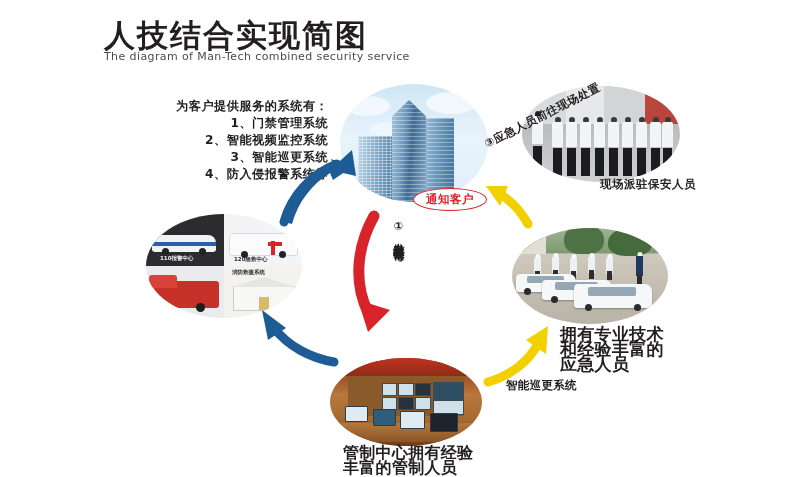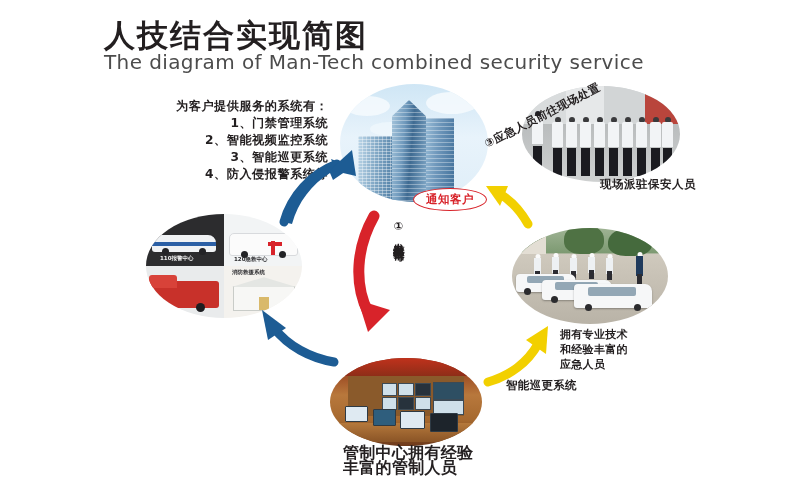--- a/index.html
+++ b/index.html
@@ -12,34 +12,34 @@
   #stage{position:absolute;left:0;top:10px;width:739px;height:477px;}
 
   
   .title-cn{
     position:absolute;left:104px;top:8px;
     font-size:31px;font-weight:bold;color:#231f20;
     letter-spacing:2px;line-height:1.15;white-space:nowrap;
   }
   .title-en{
     position:absolute;left:104px;top:40px;
-    font-size:20px;color:#4c4c4c;letter-spacing:.4px;
+    font-size:11px;color:#4c4c4c;letter-spacing:.4px;
     white-space:nowrap;
   }
 
   
   .txt{position:absolute;color:#231f20;font-weight:bold;white-space:pre;}
 
   .sys-list{
     left:176px;top:88px;font-size:12.2px;line-height:17px;
     color:#231f20;letter-spacing:.5px;text-align:right;
   }
 
   .lbl-guard{left:600px;top:167px;font-size:11.5px;letter-spacing:.5px;text-align:center;}
-  .lbl-resp{left:560px;top:317px;font-size:11px;line-height:15px;letter-spacing:.3px;}
+  .lbl-resp{left:560px;top:317px;font-size:17px;line-height:15px;letter-spacing:.3px;}
   .lbl-step2{left:506px;top:368px;font-size:11.5px;letter-spacing:.3px;}
   .lbl-ctrl{left:343px;top:436px;font-size:16px;line-height:14.5px;letter-spacing:.3px;}
   .lbl-notify{left:126px;top:334px;font-size:11.5px;line-height:16px;letter-spacing:.3px;}
 
   .lbl-step3{
     left:482px;top:128px;font-size:11.3px;letter-spacing:.5px;
     transform:rotate(-27deg);transform-origin:left top;
   }
 
   

